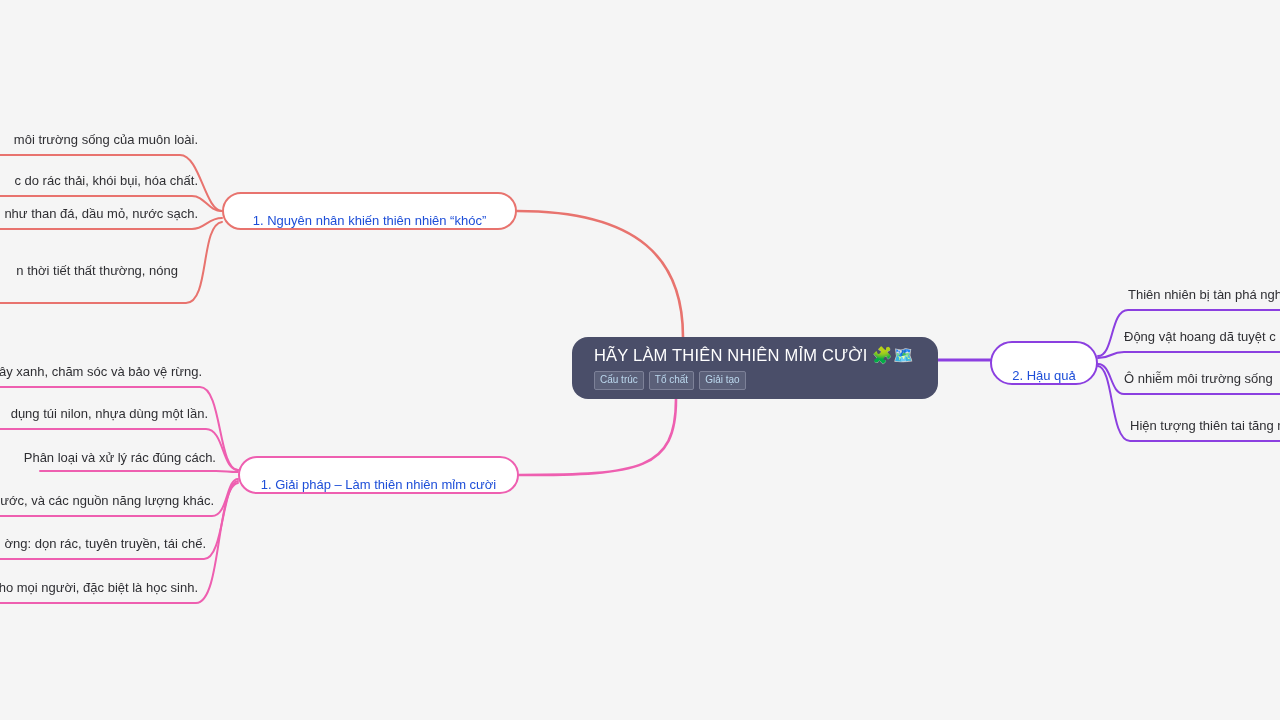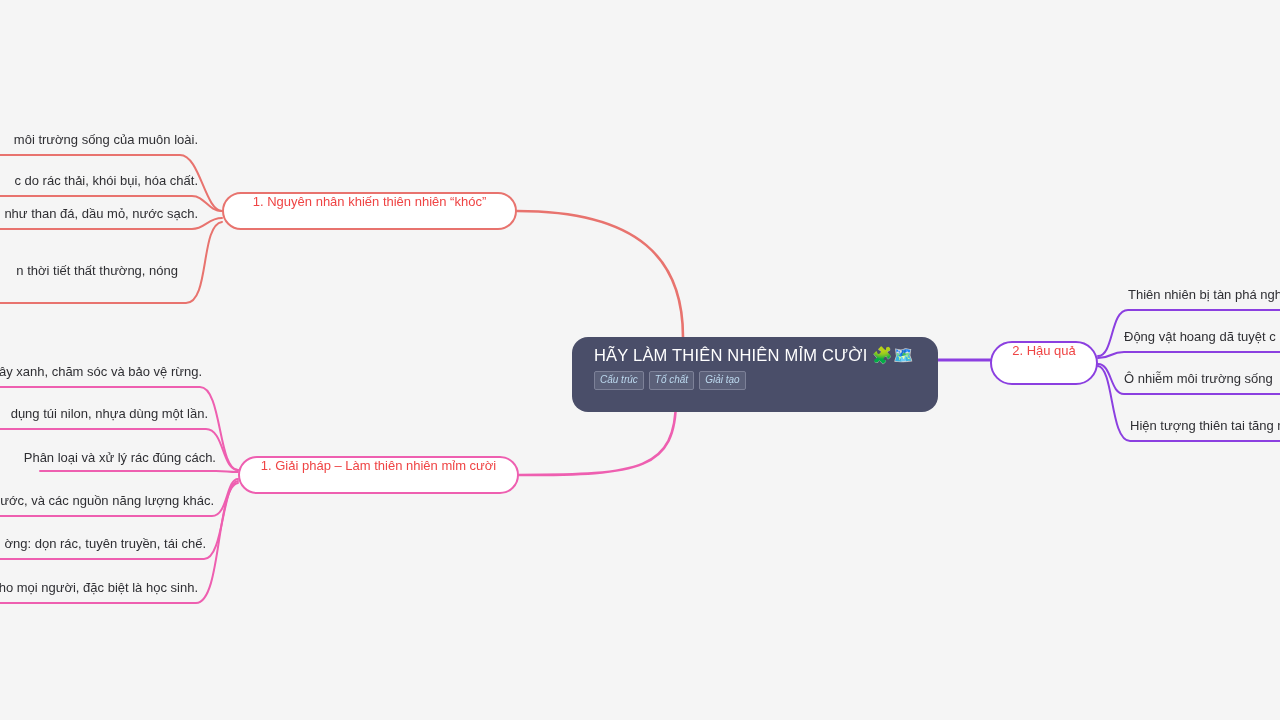--- a/index.html
+++ b/index.html
@@ -28,62 +28,61 @@
     height: 720px;
     pointer-events: none;
   }
 
   
   .central {
     position: absolute;
     left: 572px;
     top: 337px;
     width: 366px;
-    height: 75px;
+    height: 62px;
     background: #4a4e69;
     border-radius: 16px;
     box-sizing: border-box;
     padding: 9px 0 0 22px;
     z-index: 5;
   }
   .central-title {
     color: #ffffff;
     font-size: 16.5px;
     letter-spacing: .2px;
     white-space: nowrap;
     line-height: 1.1;
   }
   .tags {
     margin-top: 7px;
     display: flex;
     gap: 5px;
-    font-style: italic;
   }
   .tag {
     background: #5b6079;
     border: 1px solid #7d8198;
     color: #bcd8ee;
     font-size: 10px;
     line-height: 1;
     padding: 3px 5px 4px 5px;
     border-radius: 2px;
     white-space: nowrap;
   }
 
   
   .branch {
     position: absolute;
     background: #ffffff;
     border-radius: 22px;
     box-sizing: border-box;
     display: flex;
-    align-items: flex-start;
+    align-items: flex-end;
     justify-content: center;
     font-size: 13px;
-    color: #ef4444;
+    color: #1d4ed8;
     white-space: nowrap;
     z-index: 4;
   }
   .branch.b1 {
     left: 222px; top: 192px;
     width: 295px; height: 38px;
     border: 2.4px solid #e8736e;
   }
   .branch.b3 {
     left: 238px; top: 456px;

